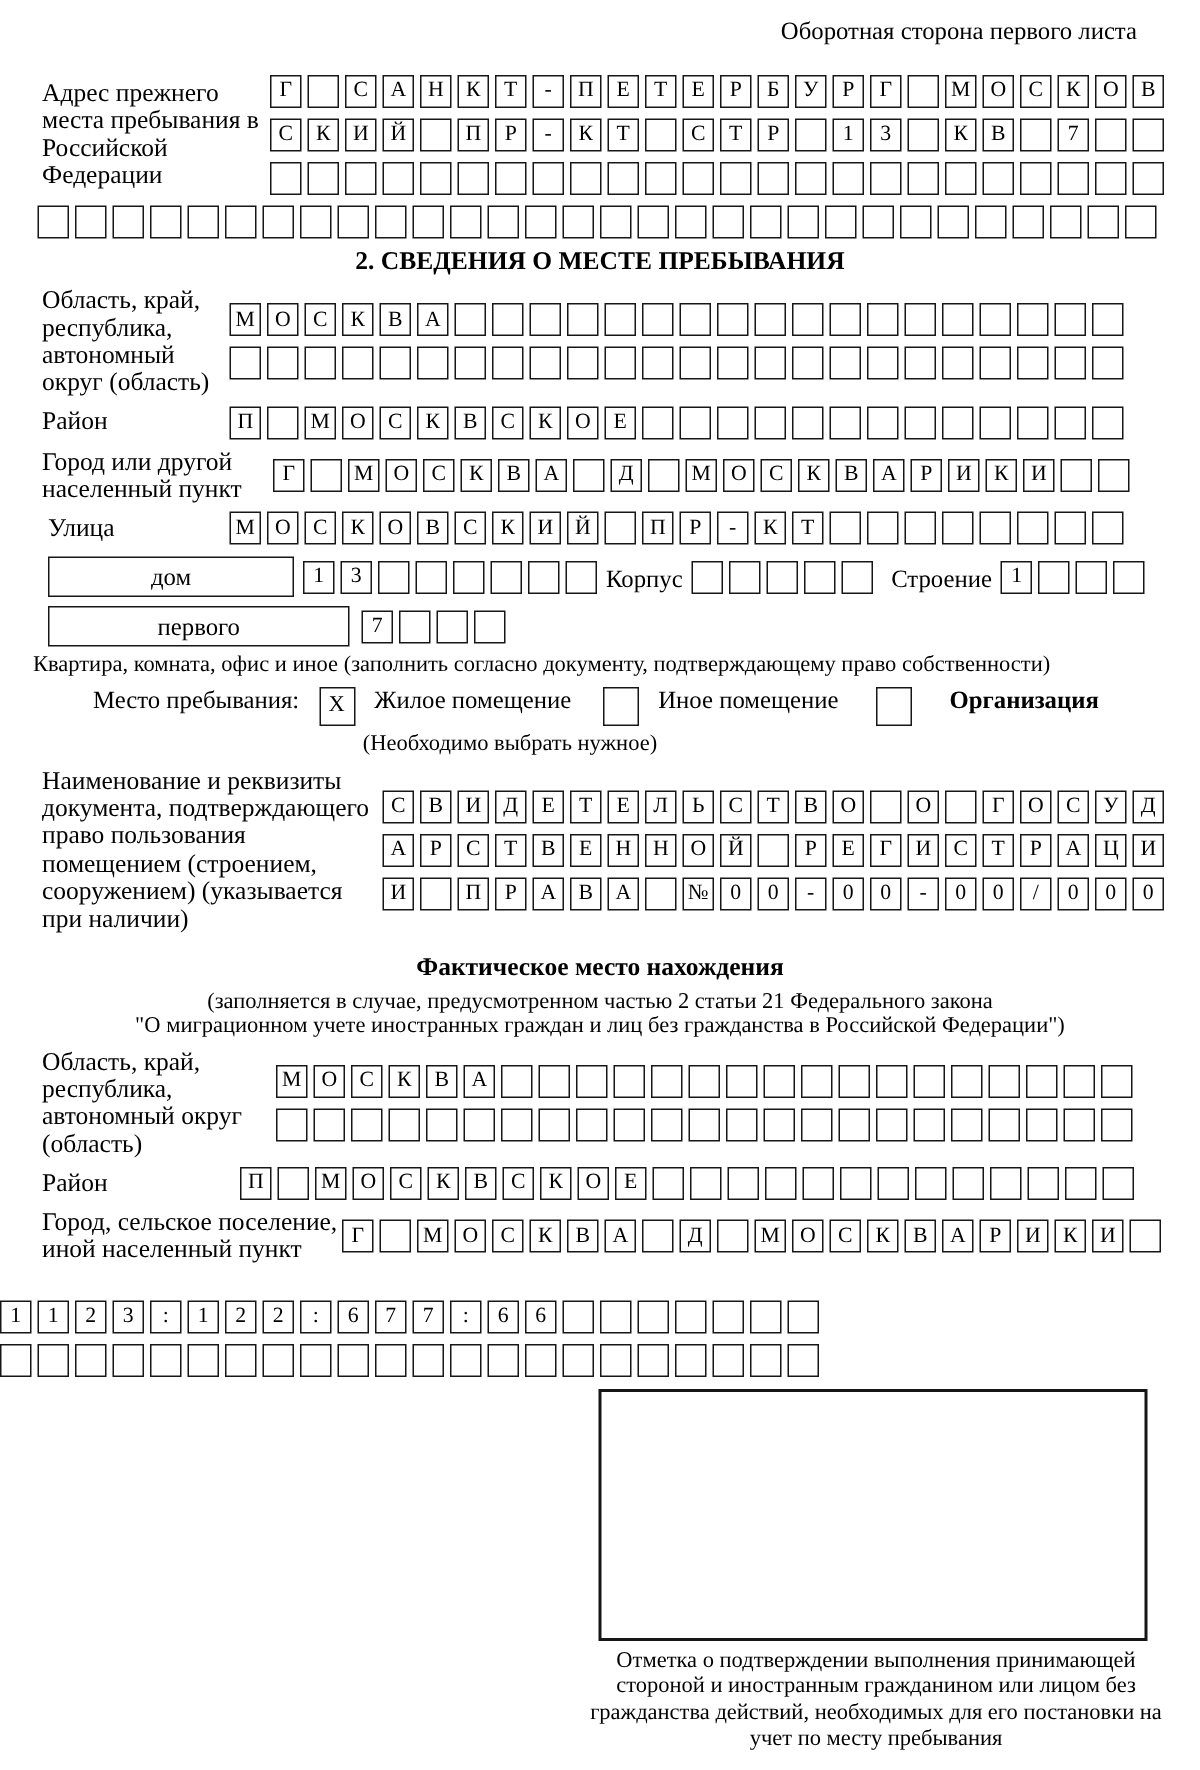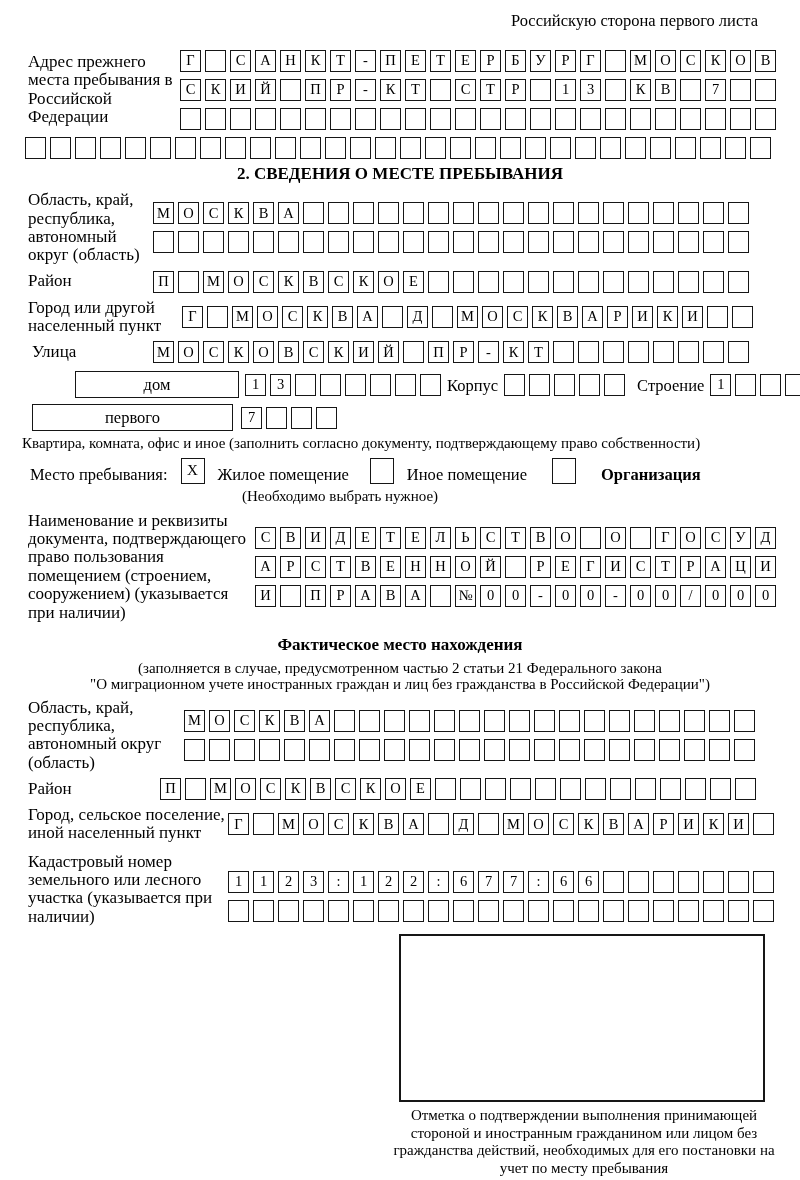--- a/index.html
+++ b/index.html
@@ -38,21 +38,21 @@
     width:366px;height:168px;margin-left:399px;
   }
   .stampcap{width:396px;margin-left:386px;text-align:center;font-size:15px;line-height:1.17;margin-top:5px;}
   .mt4{margin-top:4px}.mt6{margin-top:6px}.mt7{margin-top:7px}.mt8{margin-top:8px}.mt10{margin-top:10px}.mt14{margin-top:14px}
 </style>
 </head>
 <body>
 
 <div class="page">
 
-  <div class="hdr">Российскую сторона первого листа</div>
+  <div class="hdr">Оборотная сторона первого листа</div>
 
   <div class="frow">
     <div class="label" style="width:180px;">Адрес прежнего места пребывания в Российской Федерации</div>
     <div class="cellrows">
       <div class="cells">
           <span class="cell">Г</span>
           <span class="cell"></span>
           <span class="cell">С</span>
           <span class="cell">А</span>
           <span class="cell">Н</span>
@@ -308,21 +308,21 @@
         <span class="cell"></span>
         <span class="cell"></span>
         <span class="cell"></span>
         <span class="cell"></span>
         <span class="cell"></span>
         <span class="cell"></span>
       </div>
   </div>
 
   <div class="frow mt8" style="padding-left:32px;align-items:center;gap:6px;">
-    <div class="widebox" style="width:164px;margin-left:43px;">дом</div>
+    <div class="widebox" style="width:164px;">дом</div>
     <div class="cells">
         <span class="cell">1</span>
         <span class="cell">3</span>
         <span class="cell"></span>
         <span class="cell"></span>
         <span class="cell"></span>
         <span class="cell"></span>
         <span class="cell"></span>
         <span class="cell"></span>
       </div>
@@ -347,21 +347,21 @@
     <div class="widebox" style="width:201px;">первого</div>
     <div class="cells">
         <span class="cell">7</span>
         <span class="cell"></span>
         <span class="cell"></span>
         <span class="cell"></span>
       </div>
   </div>
   <div class="caption mt4" style="padding-left:22px;">Квартира, комната, офис и иное (заполнить согласно документу, подтверждающему право собственности)</div>
 
-  <div class="frow mt6" style="padding-left:30px;align-items:flex-end;gap:13px;">
+  <div class="frow mt6" style="padding-left:20px;align-items:flex-start;gap:13px;margin-left:42px;">
     <div class="inlinelbl" style="padding-top:0;">Место пребывания:</div>
     <div class="chk">X</div>
     <div class="inlinelbl" style="padding-top:0;">Жилое помещение</div>
     <div class="chk" style="margin-left:8px;"></div>
     <div class="inlinelbl" style="padding-top:0;">Иное помещение</div>
     <div class="chk" style="margin-left:12px;"></div>
     <div class="inlinelbl" style="padding-top:0;margin-left:12px;font-weight:bold;">Организация</div>
   </div>
   <div class="caption mt4" style="width:560px;margin-left:60px;text-align:center;">(Необходимо выбрать нужное)</div>
 
@@ -552,21 +552,20 @@
         <span class="cell">А</span>
         <span class="cell">Р</span>
         <span class="cell">И</span>
         <span class="cell">К</span>
         <span class="cell">И</span>
         <span class="cell"></span>
       </div>
   </div>
 
   <div class="frow mt10">
-    <div class="label" style="width:228px;">Кадастровый номер земельного или лесного участка (указывается при наличии)</div>
     <div class="cellrows" style="margin-top:14px;">
       <div class="cells">
           <span class="cell">1</span>
           <span class="cell">1</span>
           <span class="cell">2</span>
           <span class="cell">3</span>
           <span class="cell">:</span>
           <span class="cell">1</span>
           <span class="cell">2</span>
           <span class="cell">2</span>

